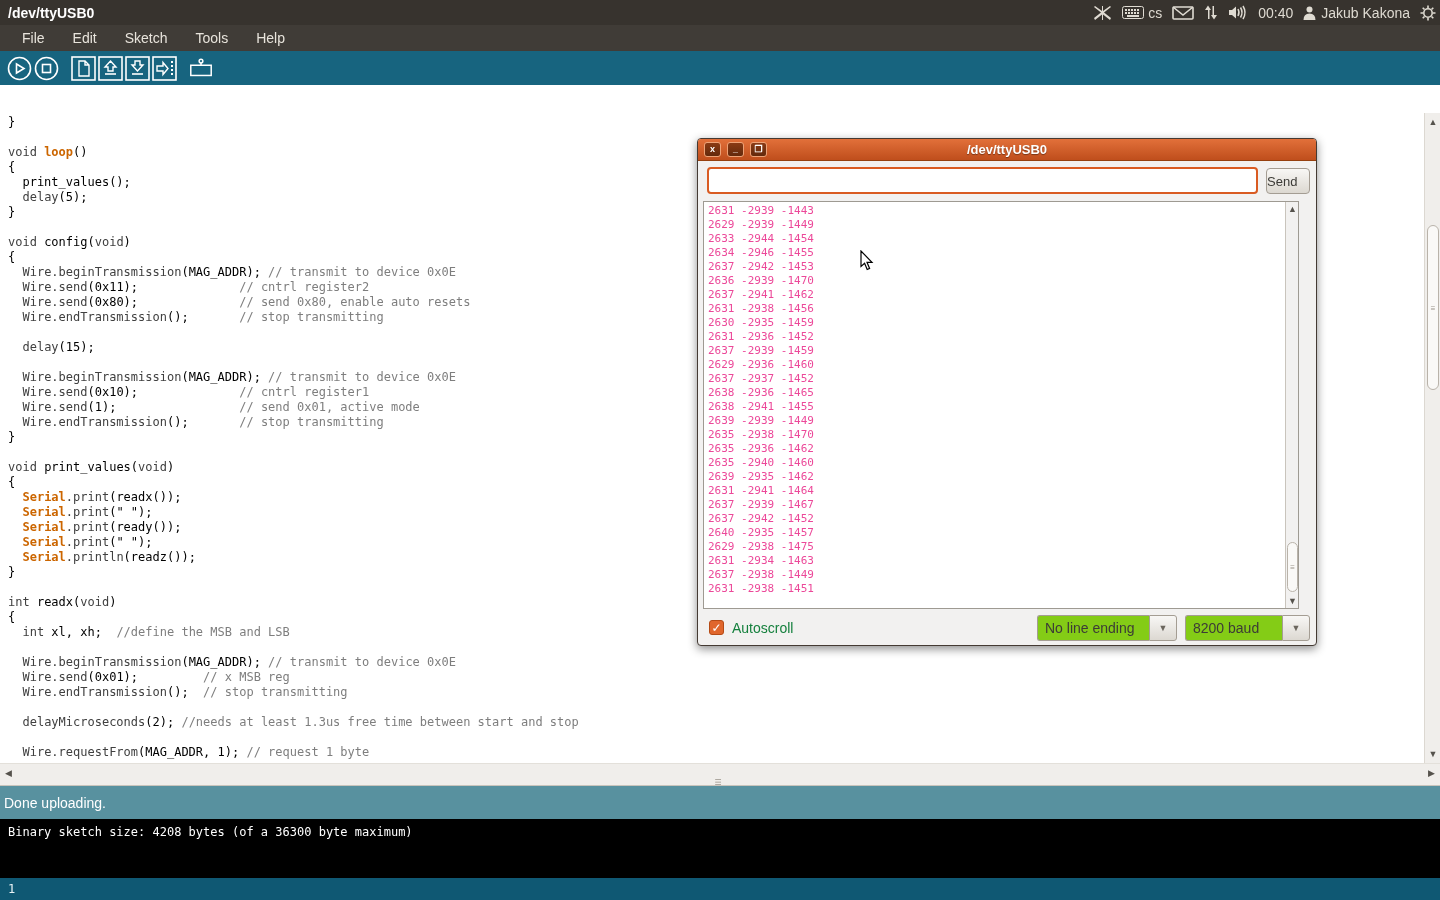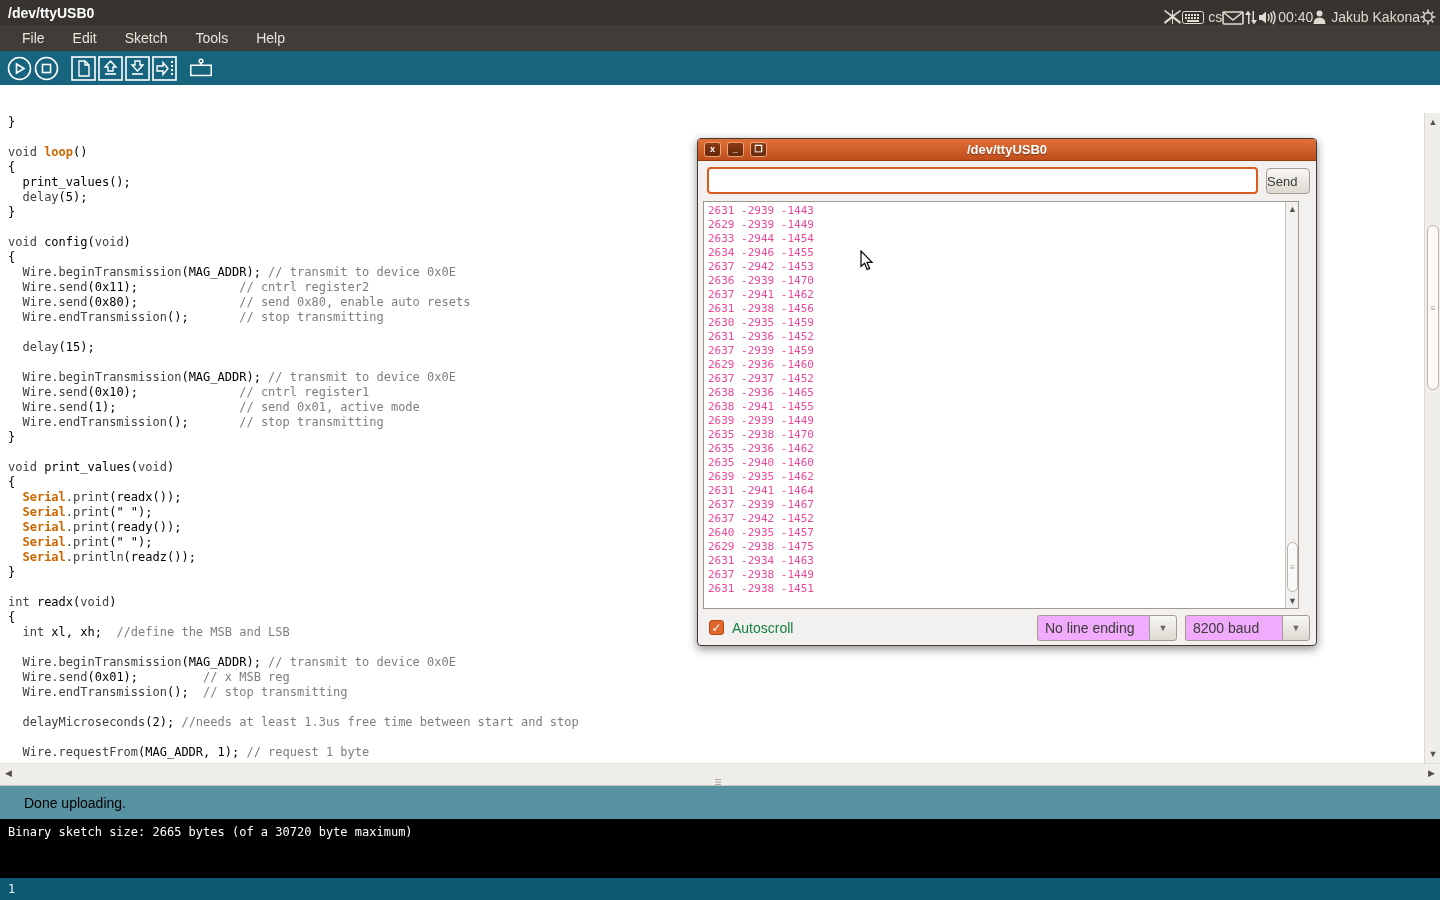--- a/index.html
+++ b/index.html
@@ -6,21 +6,21 @@
   html,body { width:1440px; height:900px; overflow:hidden; background:#fff;
               font-family:"Liberation Sans", sans-serif; }
   .abs { position:absolute; }
   #stage { position:relative; width:1440px; height:900px; }
 
   
   #titlebar { left:0; top:0; width:1440px; height:25px; background:#37332e;
               display:flex; align-items:center; }
   #titlebar .wtitle { color:#fff; font-weight:bold; font-size:14px; padding-left:8px; }
   #tray { position:absolute; right:4px; top:0; height:25px; display:flex;
-          align-items:flex-end; color:#dfdbd2; font-size:14px; }
+          align-items:center; gap:10px; color:#dfdbd2; font-size:14px; }
   #tray svg { display:block; }
 
   
   #menubar { left:0; top:25px; width:1440px; height:26px; background:#403c37;
              display:flex; align-items:center; padding-left:10px; gap:4px; }
   .menu-item { color:#e8e4dc; font-size:14px; padding:4px 12px; cursor:default; }
 
   
   #toolbar { left:0; top:51px; width:1440px; height:34px; background:#17647f;
              display:flex; align-items:center; padding-left:6px; }
@@ -59,21 +59,21 @@
           color:#9b958b; font-size:8px; line-height:3px; letter-spacing:0; text-align:center; }
 
   
   #hscroll { left:0; top:763px; width:1440px; height:23px; background:#f0eeeb;
              border-top:1px solid #e3e0da; border-bottom:1px solid #c9c4bc; }
   .h-arrow { position:absolute; top:4px; color:#55524c; font-size:9px; }
 
   
   #statusbar { left:0; top:786px; width:1440px; height:33px; background:#58919f;
                display:flex; align-items:center; }
-  #statusbar span { color:#000000; font-size:14px; padding-left:24px; }
+  #statusbar span { color:#ffffff; font-size:14px; padding-left:4px; }
   #console { left:0; top:819px; width:1440px; height:59px; background:#000; }
   #console pre { color:#fff; font-family:"DejaVu Sans Mono", monospace;
                  font-size:12px; padding:6px 0 0 8px; }
   #footer { left:0; top:878px; width:1440px; height:22px; background:#0f5873; }
   #footer span { color:#e8f2f5; font-family:"DejaVu Sans Mono", monospace;
                  font-size:12px; padding-left:8px; line-height:22px; }
 
   
   #serwin { left:697px; top:138px; width:620px; height:508px;
             background:#f2f1f0; border:1px solid #443a33; border-radius:4px;
@@ -104,21 +104,21 @@
   #ser-vscroll { position:absolute; left:581px; top:0; width:14px; height:406px;
                  background:#f2f1f0; border-left:1px solid #c9c4bc; }
   #ser-vthumb { position:absolute; left:1px; top:340px; width:11px; height:50px;
                 background:#faf9f7; border:1px solid #b9b3aa; border-radius:6px; }
   #ser-bottom { position:absolute; left:0; top:470px; width:100%; height:37px; }
   #autoscroll-box { position:absolute; left:11px; top:11px; width:15px; height:15px;
                     background:#e0662c; border:1px solid #b54a15; border-radius:3px;
                     color:#fff; font-size:12px; line-height:14px; text-align:center; }
   #autoscroll-label { position:absolute; left:34px; top:11px; font-size:14px; color:#15803d; }
   .dropdown { position:absolute; top:6px; height:26px; display:flex; }
-  .dd-value { height:26px; background:#f0abfc; border:1px solid #a49d93;
+  .dd-value { height:26px; background:#84cc16; border:1px solid #a49d93;
               border-right:none; border-radius:3px 0 0 3px; font-size:14px;
               color:#3c3b37; display:flex; align-items:center; padding-left:7px; }
   .dd-btn { width:28px; height:26px; background:linear-gradient(#f8f7f5,#dcd8d1);
             border:1px solid #a49d93; border-radius:0 3px 3px 0; color:#6b665e;
             font-size:9px; display:flex; align-items:center; justify-content:center; }
   #dd-lineending { left:339px; } #dd-lineending .dd-value { width:112px; }
   #dd-baud { left:487px; } #dd-baud .dd-value { width:97px; }
 
   
   #cursor { left:860px; top:250px; }
@@ -272,21 +272,21 @@
   <div id="hscroll" class="abs">
     <div class="h-arrow" style="left:5px">◀</div>
     <div class="grip" style="left:718px; top:18px">☰</div>
     <div class="h-arrow" style="right:5px">▶</div>
   </div>
 
   <div id="statusbar" class="abs">
     <span>Done uploading.</span>
   </div>
   <div id="console" class="abs">
-    <pre>Binary sketch size: 2665 bytes (of a 30720 byte maximum)</pre>
+    <pre>Binary sketch size: 4208 bytes (of a 36300 byte maximum)</pre>
   </div>
   <div id="footer" class="abs">
     <span>1</span>
   </div>
 
   <div id="serwin" class="abs">
     <div id="ser-title">
       <div class="winbtn">x</div>
       <div class="winbtn">_</div>
       <div class="winbtn">❒</div>

